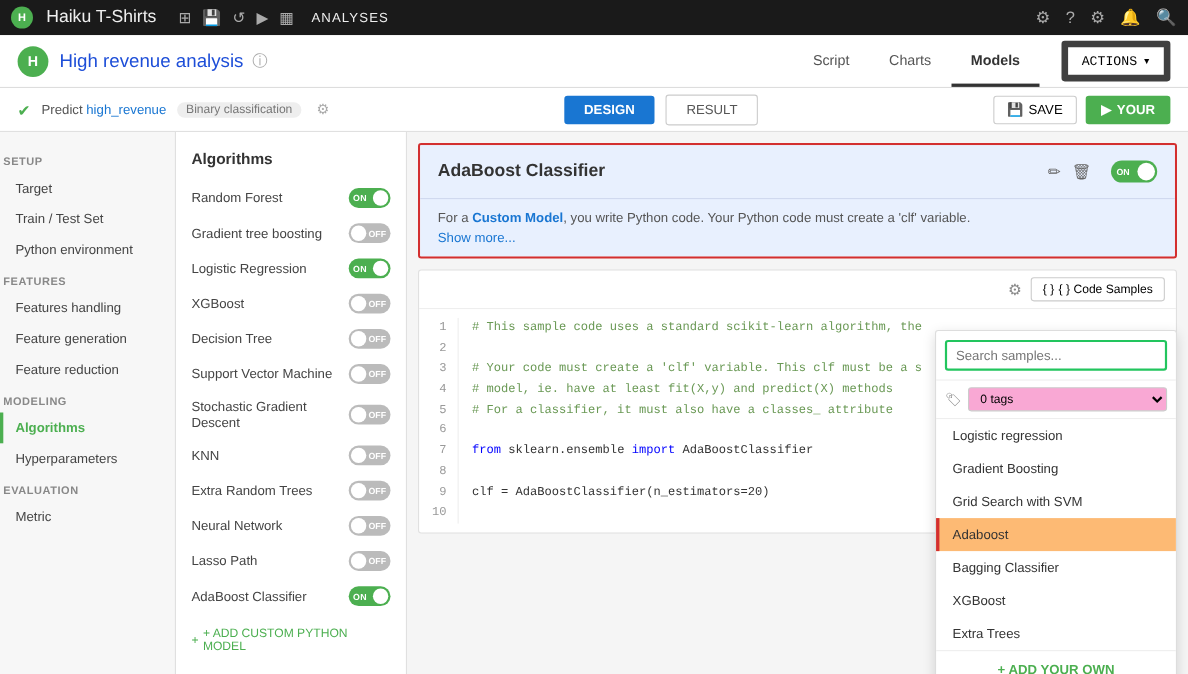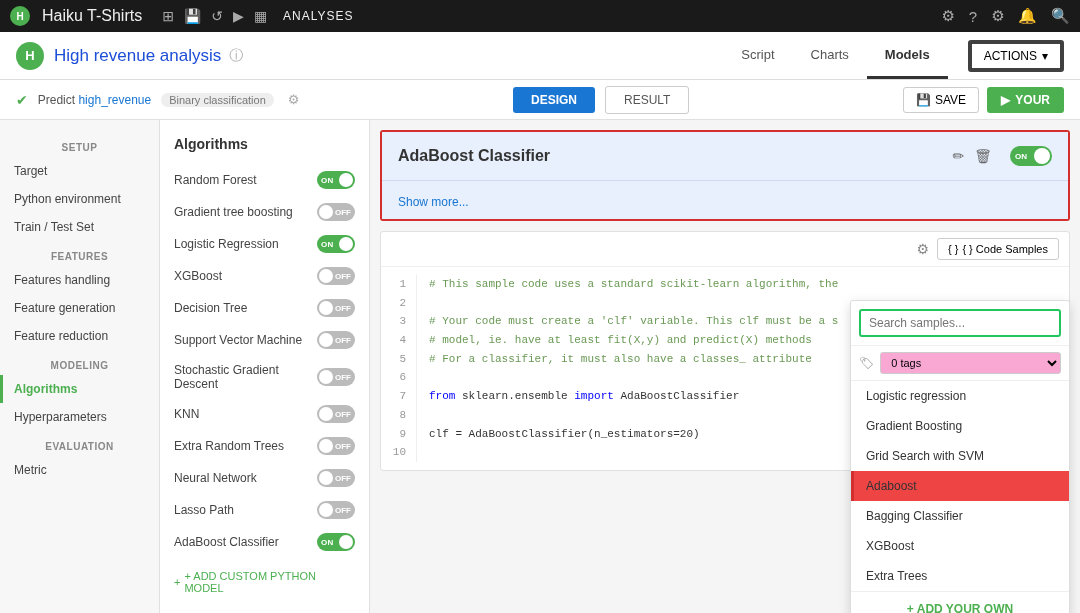--- a/index.html
+++ b/index.html
@@ -41,29 +41,30 @@
       font-size: 13px;
       border-bottom: 3px solid transparent;
     }
     .page-header .tab-nav .tab.active {
       color: #333;
       border-bottom: 3px solid #333;
       font-weight: 600;
     }
     .page-header .actions-btn {
       background: white;
-      border: 4px solid #404040;
+      border: 6px solid #404040;
       padding: 5px 12px;
       border-radius: 3px;
       cursor: pointer;
       font-size: 12px;
       margin-left: 20px;
       display: flex;
       align-items: center;
       gap: 5px;
+      font-family: Liberation Mono, monospace;
     }
 
     
     .breadcrumb-bar {
       background: #fff;
       height: 40px;
       display: flex;
       align-items: center;
       padding: 0 16px;
       border-bottom: 1px solid #e0e0e0;
@@ -129,23 +130,22 @@
       border-right: 1px solid #e0e0e0;
       padding: 12px 0;
       flex-shrink: 0;
       overflow-y: auto;
     }
     .sidebar .section-label {
       font-size: 10px;
       font-weight: 700;
       color: #888;
       text-transform: uppercase;
-      padding: 10px 14px 4px;
+      padding: 10px 3px 4px;
       letter-spacing: 0.5px;
-      text-align: center;
     }
     .sidebar .sidebar-item {
       padding: 7px 14px;
       color: #444;
       cursor: pointer;
       font-size: 12px;
     }
     .sidebar .sidebar-item.active { color: #4CAF50; font-weight: 600; border-left: 3px solid #4CAF50; padding-left: 11px; }
 
     
@@ -372,21 +372,21 @@
       background: #f9a8d4;
     }
     .sample-list-item {
       padding: 8px 12px;
       cursor: pointer;
       font-size: 12px;
       color: #333;
       border-left: 3px solid transparent;
     }
     .sample-list-item.active {
-      background: #ef4444;
+      background: #fdba74;
       border-left: 3px solid #d32f2f;
     }
     .add-your-own {
       padding: 10px;
       border-top: 1px solid #eee;
       text-align: center;
       color: #4CAF50;
       cursor: pointer;
       font-size: 12px;
       font-weight: 600;
@@ -450,22 +450,22 @@
       <span>YOUR</span>
     </button>
   </div>
 </div>
 
 <div class="main-layout">
 
   <div class="sidebar">
     <div class="section-label">SETUP</div>
     <div class="sidebar-item">Target</div>
+    <div class="sidebar-item">Train / Test Set</div>
     <div class="sidebar-item">Python environment</div>
-    <div class="sidebar-item">Train / Test Set</div>
 
     <div class="section-label">FEATURES</div>
     <div class="sidebar-item">Features handling</div>
     <div class="sidebar-item">Feature generation</div>
     <div class="sidebar-item">Feature reduction</div>
 
     <div class="section-label">MODELING</div>
     <div class="sidebar-item active">Algorithms</div>
     <div class="sidebar-item">Hyperparameters</div>
 
@@ -575,20 +575,21 @@
         <div class="adaboost-icons">
           <span class="icon-btn">✏</span>
           <span class="icon-btn">🗑</span>
           <div class="adaboost-toggle" style="position:relative;">
             <span style="font-size:8px;color:white;font-weight:bold;position:absolute;left:5px;">ON</span>
             <div class="adaboost-toggle-knob"></div>
           </div>
         </div>
       </div>
       <div class="adaboost-info">
+        <span>For a <span class="custom-model-link">Custom Model</span>, you write Python code. Your Python code must create a 'clf' variable.</span>
         <a class="show-more">Show more...</a>
       </div>
     </div>
 
     <div class="code-container">
       <div class="code-toolbar">
         <span class="gear-btn">⚙</span>
         <button class="code-samples-btn">
           <span>{ }</span>
           <span>{ } Code Samples</span>

